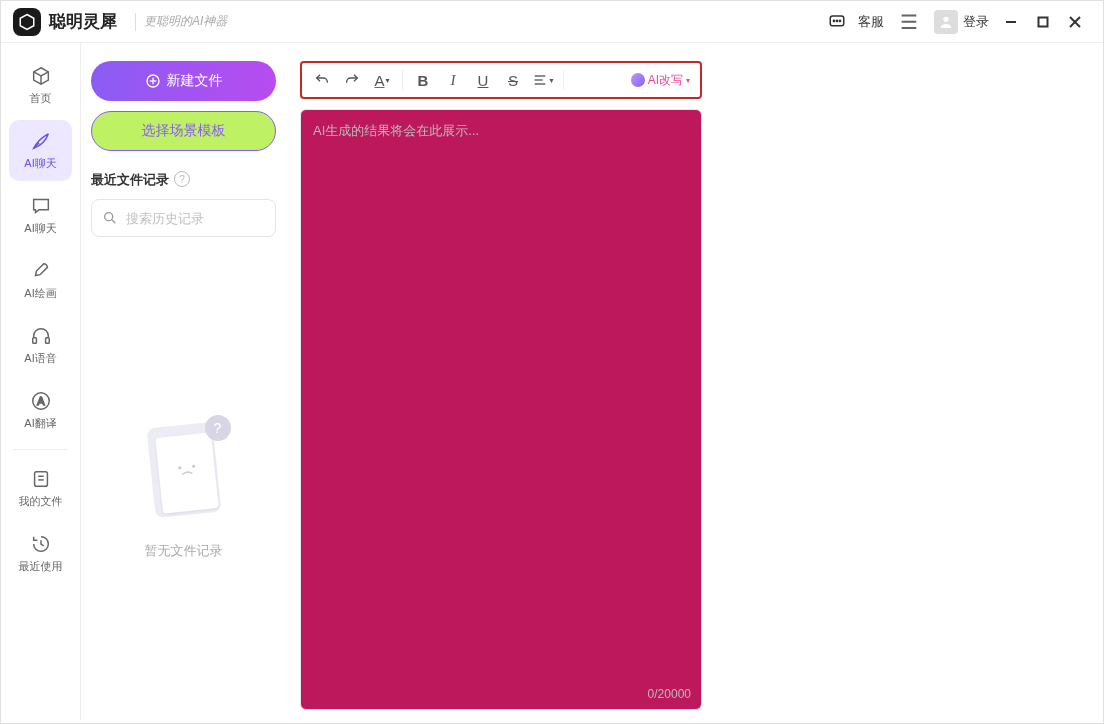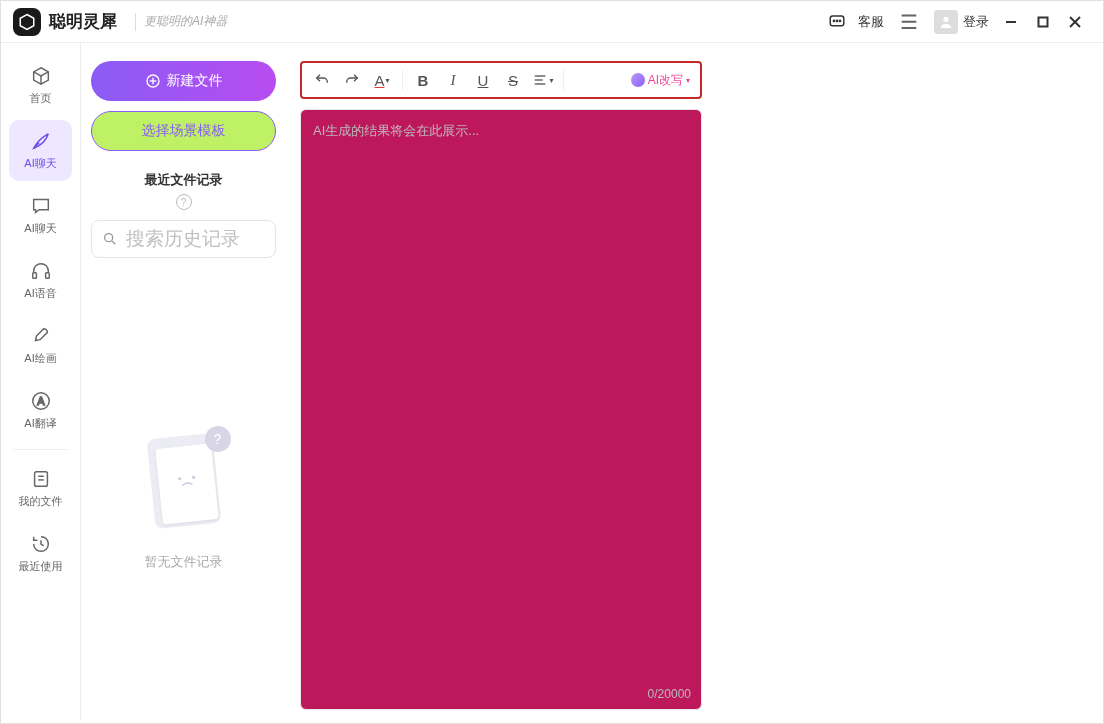--- a/index.html
+++ b/index.html
@@ -25,24 +25,24 @@
 .leftnav { width: 80px; border-right: 1px solid #eee; display: flex; flex-direction: column; padding-top: 10px; }
 .leftnav .nav-item { display: flex; flex-direction: column; align-items: center; gap: 4px; padding: 10px 0; margin: 2px 8px; cursor: pointer; font-size: 11px; color: #666; border-radius: 10px; }
 .leftnav .nav-item.active { background: #ede8ff; color: #6a4ee8; }
 .leftnav .nav-item .icn { font-size: 20px; }
 .leftnav .nav-divider { height: 1px; background: #eee; margin: 6px 12px; }
 
 
 .files-col { width: 205px; padding: 18px 10px 0 10px; display: flex; flex-direction: column; }
 .btn-newfile { height: 40px; border-radius: 20px; background: linear-gradient(90deg, #8a5cf5, #b84cf0); color: #fff; display: flex; align-items: center; justify-content: center; gap: 6px; font-size: 14px; font-weight: 500; cursor: pointer; margin-bottom: 10px; }
 .btn-template { height: 40px; border-radius: 20px; border: 1px solid #8a5cf5; color: #8a5cf5; background: #bef264; display: flex; align-items: center; justify-content: center; font-size: 14px; font-weight: 500; cursor: pointer; margin-bottom: 20px; }
-.recent-hdr { display: flex; align-items: center; gap: 5px; font-size: 13px; color: #333; font-weight: 700; margin-bottom: 10px; flex-direction: column; }
+.recent-hdr { display: flex; gap: 5px; font-size: 13px; color: #333; font-weight: 700; margin-bottom: 10px; }
 .recent-hdr .q { width: 16px; height: 16px; border: 1px solid #bbb; border-radius: 50%; display: flex; align-items: center; justify-content: center; font-size: 10px; color: #bbb; font-weight: 400; }
 .search-box { height: 38px; border: 1px solid #e5e5e5; border-radius: 8px; display: flex; align-items: center; padding: 0 10px; gap: 8px; margin-bottom: 20px; }
-.search-box input { border: none; outline: none; flex: 1; font-size: 19px; background: transparent; }
+.search-box input { border: none; outline: none; flex: 1; font-size: 13px; background: transparent; }
 .empty-state { flex: 1; display: flex; flex-direction: column; align-items: center; justify-content: center; color: #aaa; font-size: 13px; gap: 15px; }
 .clipboard-illus { width: 90px; height: 110px; position: relative; }
 .clipboard-illus .board { position: absolute; left: 12px; top: 8px; width: 66px; height: 90px; background: #ececf4; border-radius: 8px; transform: rotate(-6deg); }
 .clipboard-illus .paper { position: absolute; left: 20px; top: 18px; width: 56px; height: 76px; background: #fff; border-radius: 4px; transform: rotate(-6deg); box-shadow: 0 1px 3px rgba(0,0,0,0.08); }
 .clipboard-illus .face { position: absolute; left: 34px; top: 44px; width: 28px; height: 18px; transform: rotate(-6deg); }
 .clipboard-illus .bubble { position: absolute; right: -2px; top: -2px; width: 26px; height: 26px; background: #d8d5e6; border-radius: 50%; display: flex; align-items: center; justify-content: center; color: #fff; font-size: 14px; }
 
 
 .center-col { flex: 1; padding: 18px 14px 10px 14px; display: flex; flex-direction: column; position: relative; }
 .center-title { text-align: center; font-size: 22px; font-weight: 700; color: #222; margin-bottom: 18px; }
@@ -150,34 +150,34 @@
       <span class="icn">
           <svg width="22" height="22" viewBox="0 0 24 24" fill="none" stroke="#666" stroke-width="1.6">
             <path d="M4 5h16v11H10l-4 3v-3H4z"></path>
           </svg>
         </span>
       <span>AI聊天</span>
     </div>
     <div class="nav-item">
       <span class="icn">
           <svg width="22" height="22" viewBox="0 0 24 24" fill="none" stroke="#666" stroke-width="1.6">
+            <path d="M15 4c2 0 4 2 4 4l-8 8-5 1 1-5z"></path>
+          </svg>
+        </span>
+      <span>AI绘画</span>
+    </div>
+    <div class="nav-item">
+      <span class="icn">
+          <svg width="22" height="22" viewBox="0 0 24 24" fill="none" stroke="#666" stroke-width="1.6">
             <path d="M4 14v-2a8 8 0 0116 0v2"></path>
             <rect x="3" y="14" width="4" height="6" rx="1"></rect>
             <rect x="17" y="14" width="4" height="6" rx="1"></rect>
           </svg>
         </span>
       <span>AI语音</span>
-    </div>
-    <div class="nav-item">
-      <span class="icn">
-          <svg width="22" height="22" viewBox="0 0 24 24" fill="none" stroke="#666" stroke-width="1.6">
-            <path d="M15 4c2 0 4 2 4 4l-8 8-5 1 1-5z"></path>
-          </svg>
-        </span>
-      <span>AI绘画</span>
     </div>
     <div class="nav-item">
       <span class="icn">
           <svg width="22" height="22" viewBox="0 0 24 24" fill="none" stroke="#666" stroke-width="1.6">
             <circle cx="12" cy="12" r="9"></circle>
             <text x="12" y="16" text-anchor="middle" font-size="12" fill="#666">A</text>
           </svg>
         </span>
       <span>AI翻译</span>
     </div>

